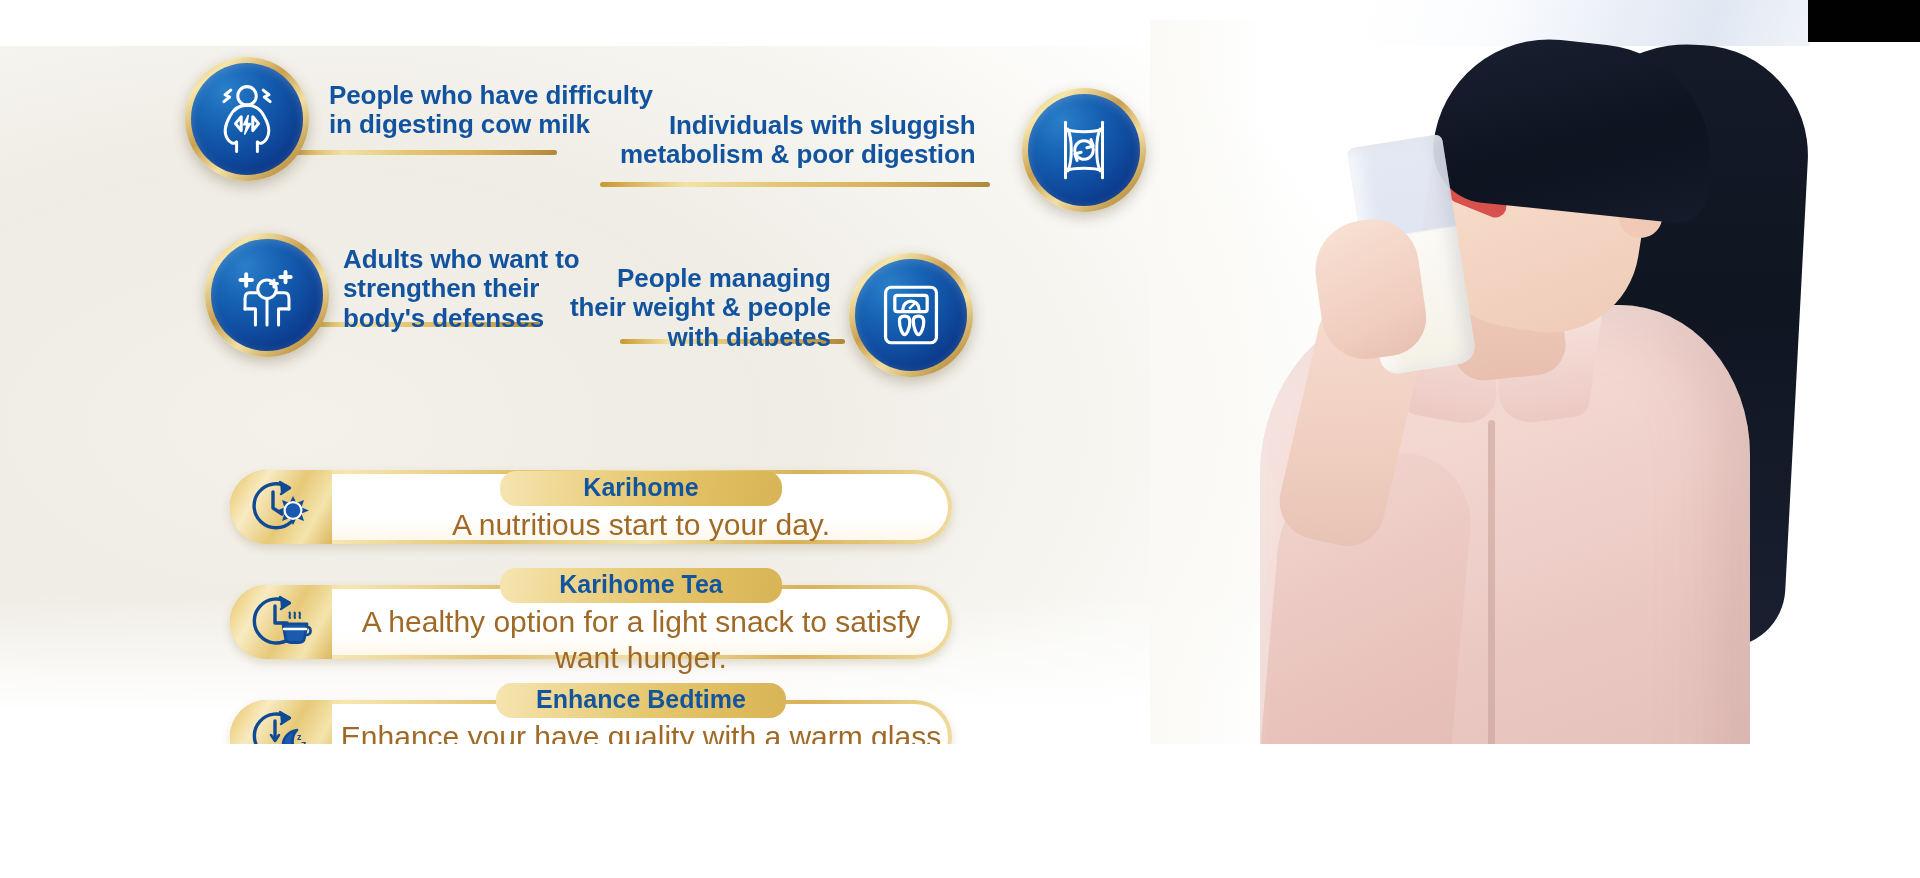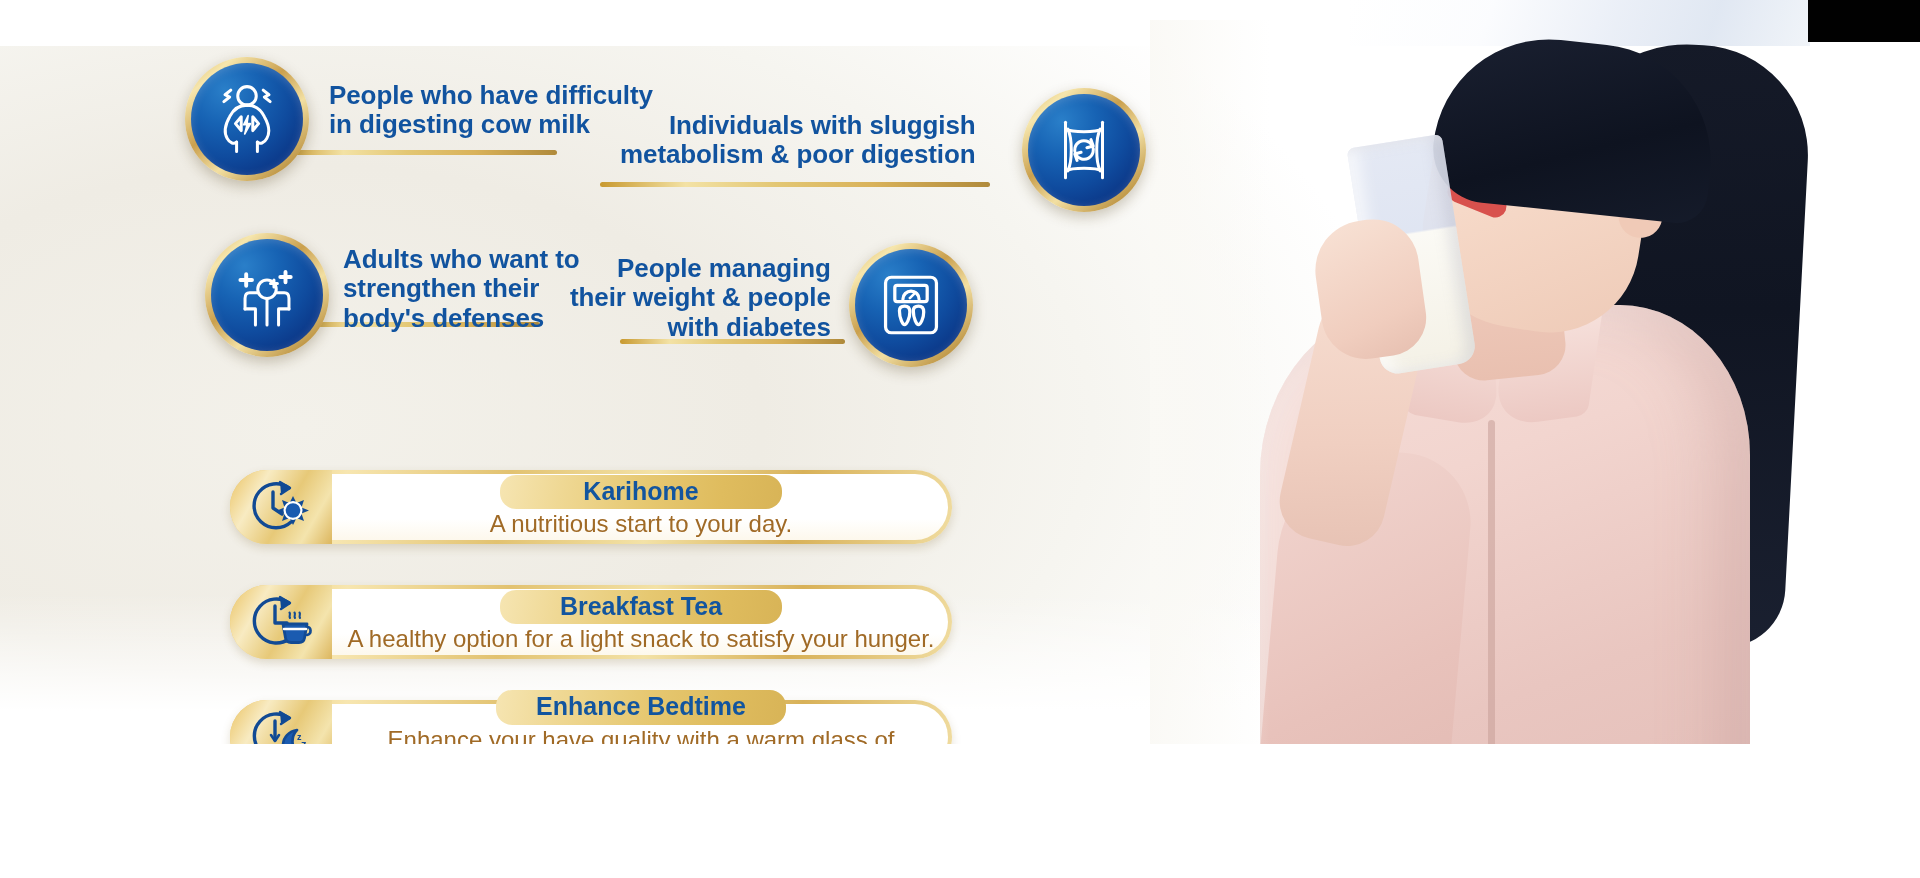--- a/index.html
+++ b/index.html
@@ -208,21 +208,21 @@
   #rule-1 { left: 283px; top: 150px; width: 274px; }
 
   #benefit-2 { left: 620px; top: 88px; flex-direction: row; gap: 26px; }
   #benefit-2 .benefit-text { text-align: right; margin-right: 20px; padding-bottom: 20px; }
   #rule-2 { left: 600px; top: 182px; width: 390px; }
 
   #benefit-3 { left: 205px; top: 233px; }
   #benefit-3 .benefit-text { margin-left: 14px; padding-bottom: 12px; }
   #rule-3 { left: 303px; top: 322px; width: 237px; }
 
-  #benefit-4 { left: 570px; top: 243px; justify-content: center; }
+  #benefit-4 { left: 570px; top: 253px; justify-content: center; }
   #benefit-4 .benefit-text { text-align: right; margin-right: 18px; padding-bottom: 14px; }
   #rule-4 { left: 620px; top: 339px; width: 225px; }
 
   
   .card {
     position: absolute;
     left: 230px;
     width: 722px;
     height: 74px;
     border-radius: 38px;
@@ -260,21 +260,21 @@
     border-radius: 16px;
     background: linear-gradient(100deg, #f6e5b2 0%, #efd894 22%, #e6c871 52%, #dfbc5e 78%, #d8b457 100%);
     color: #12559f;
     font-size: 25px;
     font-weight: 700;
     line-height: 1.18;
   }
   .card-sub {
     margin-top: 1px;
     color: #a06a26;
-    font-size: 24px;
+    font-size: 30px;
     line-height: 1.2;
   }
 
   #card-1 { top: 470px; }
   #card-2 { top: 585px; }
   #card-3 { top: 700px; }
 </style>
 </head>
 <body>
 
@@ -426,23 +426,23 @@
             <path d="M46 25 C44.5 23 47 21.5 45.5 19.5"></path>
             <path d="M51 25 C49.5 23 52 21.5 50.5 19.5"></path>
           </g>
           <path d="M34 31 L58 31 L55.5 45 C55 48 53 49.5 50 49.5 L42 49.5 C39 49.5 37 48 36.5 45 Z" fill="#1a5bb0" stroke="#114a94" stroke-width="2.8"></path>
           <path d="M58 34 C62.5 34 63 41 58 42" stroke-width="2.6"></path>
           <path d="M35 36 L57 36" stroke="#ffffff" stroke-width="2.4"></path>
         </svg>
       </div>
       <div class="card-content">
         <div class="card-title-wrap">
-          <span class="card-title">Breakfast Tea</span>
+          <span class="card-title">Karihome Tea</span>
         </div>
-        <div class="card-sub">A healthy option for a light snack to satisfy your hunger.</div>
+        <div class="card-sub">A healthy option for a light snack to satisfy want hunger.</div>
       </div>
     </div>
   </div>
 
   <div class="card" id="card-3">
     <div class="card-body">
       <div class="card-icon">
         <svg viewBox="0 0 64 58" fill="none" stroke="#114a94" stroke-width="3.4" stroke-linecap="round" stroke-linejoin="round">
           <path d="M40 10 A22 22 0 1 0 40 46"></path>
           <polyline points="31,4 41,10 32,16" fill="#114a94" stroke-width="2.4"></polyline>

